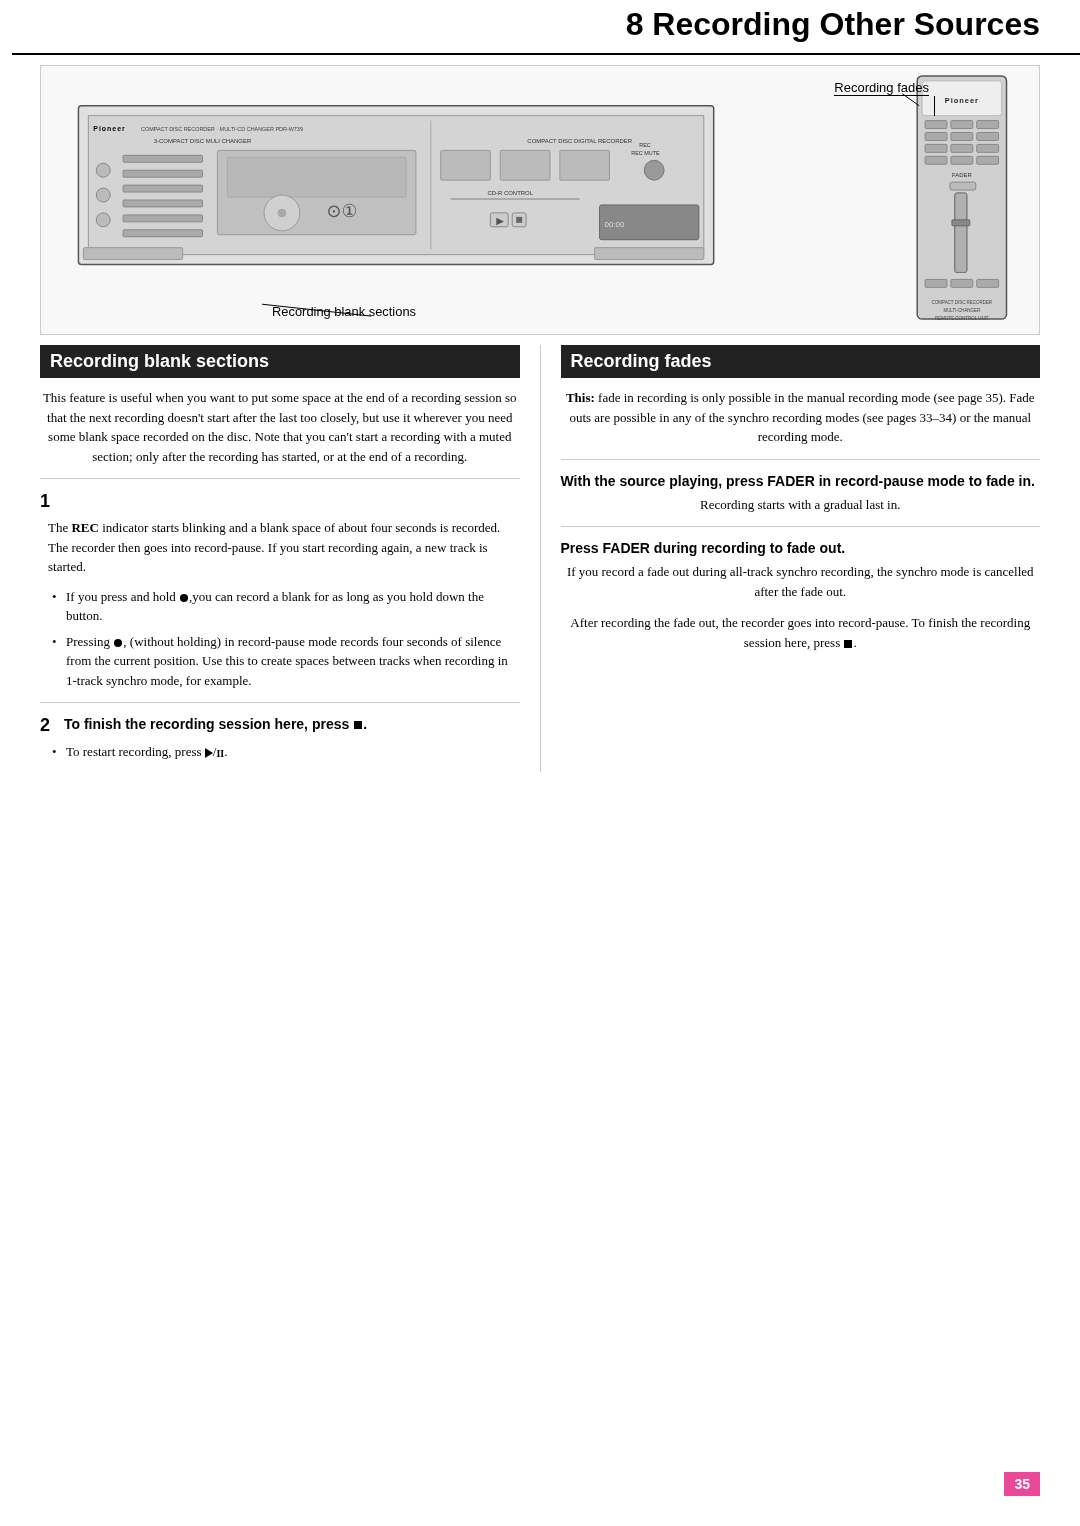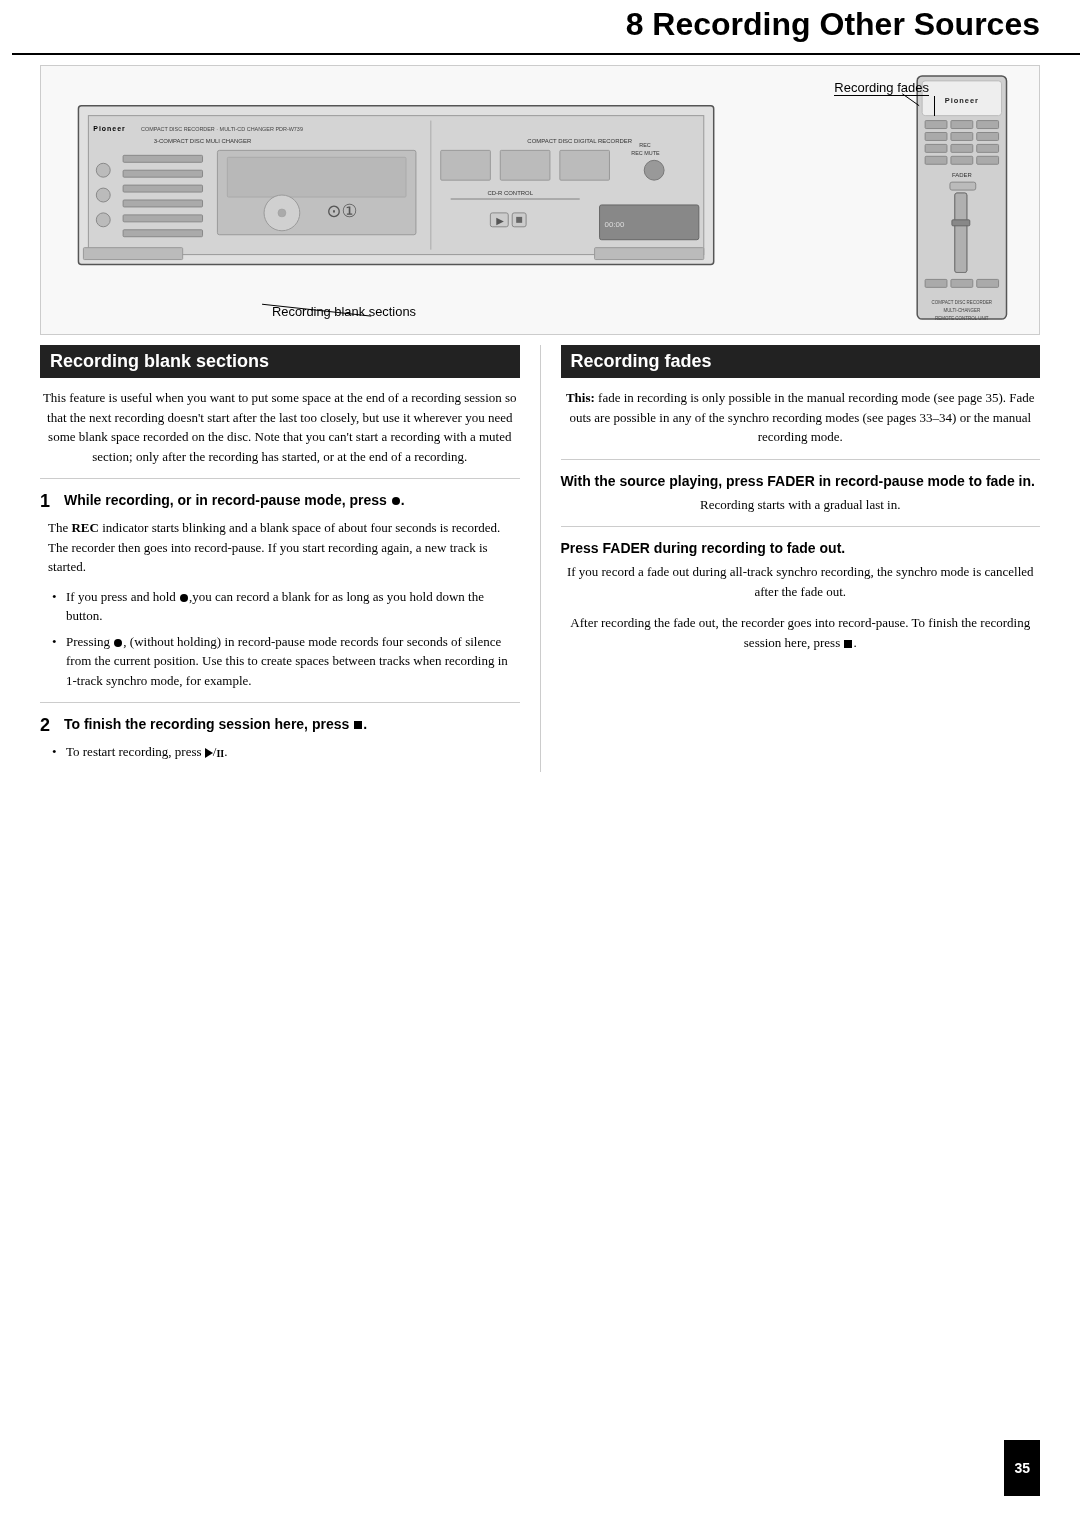--- a/index.html
+++ b/index.html
@@ -176,26 +176,26 @@
       border-bottom: 5px solid transparent;
       border-left: 8px solid #000;
       vertical-align: middle;
     }
 
     
     .page-number {
       position: absolute;
       bottom: 30px;
       right: 40px;
-      background: #000000;
+      background: #ec4899;
       color: #fff;
       font-size: 14px;
       font-family: Arial, sans-serif;
       font-weight: bold;
-      padding: 20px 10px;
+      padding: 4px 10px;
     }
 
     
     .diagram-svg {
       width: 100%;
       height: 100%;
     }
   </style>
 </head>
 <body>
@@ -311,21 +311,20 @@
 
   <div class="col-left">
     <div class="section-header">Recording blank sections</div>
 
     <p class="section-intro">This feature is useful when you want to put some space at the end of a recording session so that the next recording doesn't start after the last too closely, but use it wherever you need some blank space recorded on the disc. Note that you can't start a recording with a muted section; only after the recording has started, or at the end of a recording.</p>
 
     <hr class="divider">
 
     <div class="step-heading">
       <span class="step-num">1</span>
-      <span class="step-text">While recording, or in record-pause mode, press <span class="recording-circle"></span>.</span>
     </div>
 
     <div class="step-body">
       The <span class="note-bold">REC</span> indicator starts blinking and a blank space of about four seconds is recorded. The recorder then goes into record-pause. If you start recording again, a new track is started.
     </div>
 
     <ul class="bullet-list">
       <li>If you press and hold <span class="recording-circle"></span>,you can record a blank for as long as you hold down the button.</li>
       <li>Pressing <span class="recording-circle"></span>, (without holding) in record-pause mode records four seconds of silence from the current position. Use this to create spaces between tracks when recording in 1-track synchro mode, for example.</li>
     </ul>

